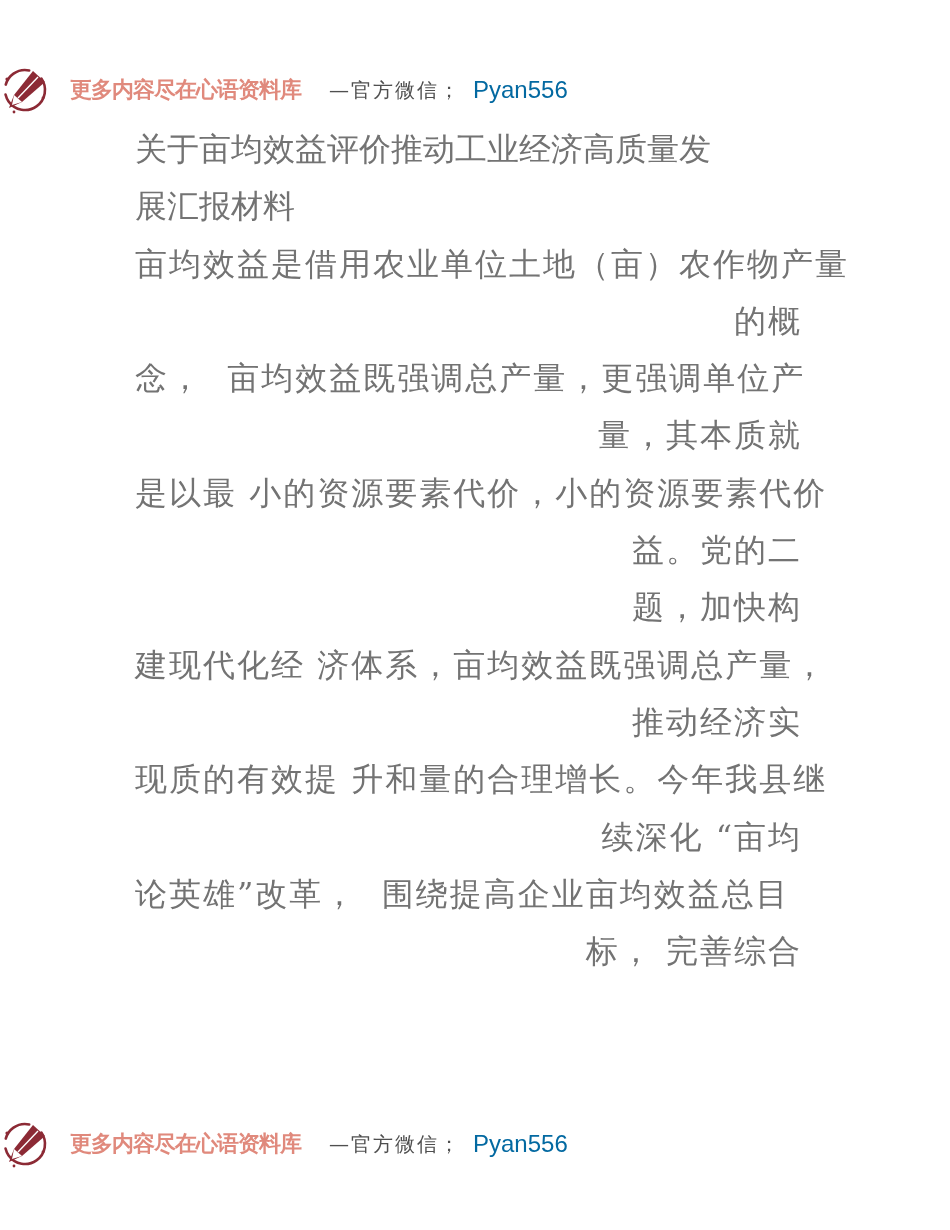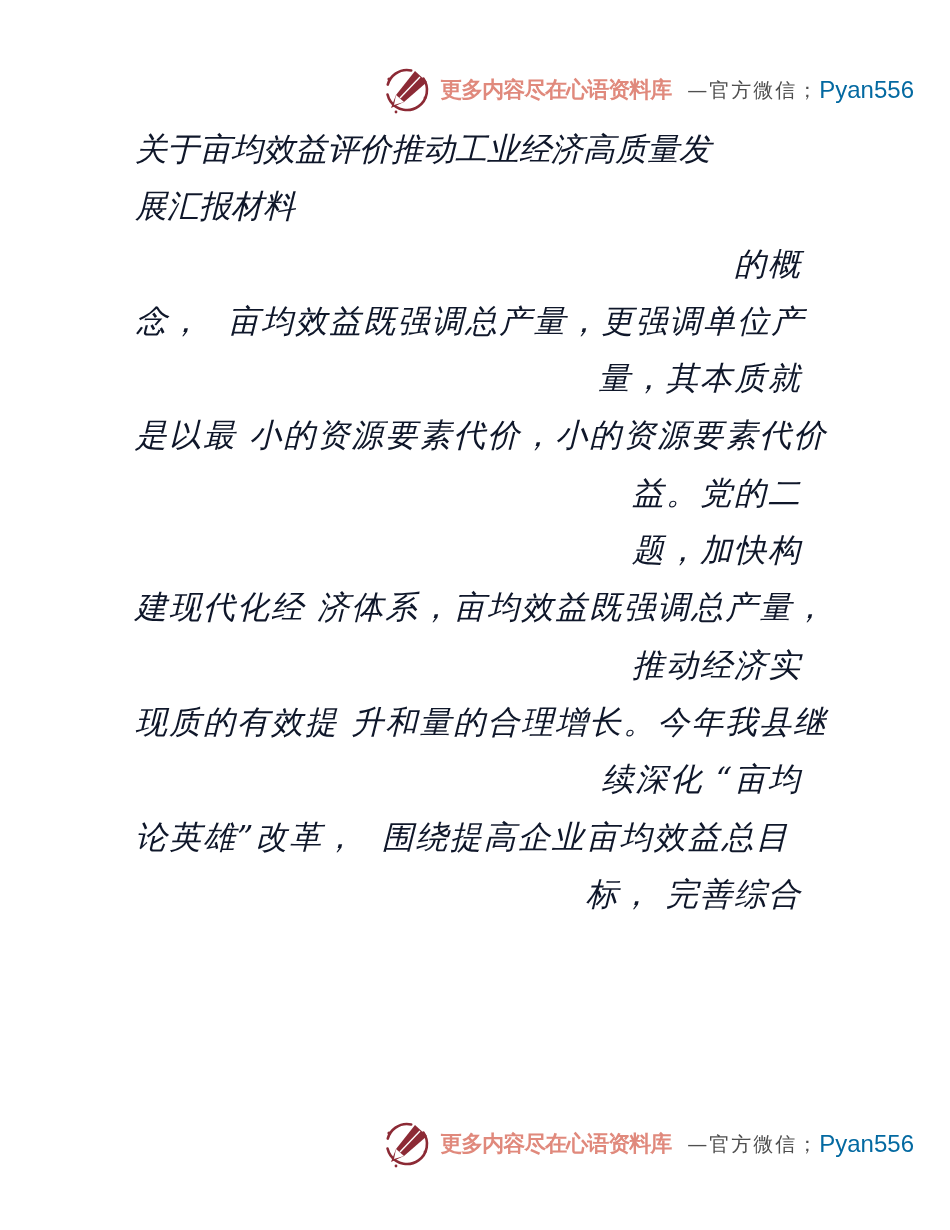--- a/index.html
+++ b/index.html
@@ -12,21 +12,22 @@
     font-family: "DejaVu Serif", serif;
   }
 
   
   .banner {
     position: absolute;
     left: 0;
     width: 914px;
     display: flex;
     align-items: center;
-    justify-content: flex-end;
+    justify-content: flex-start;
+    gap: 12px;
   }
   .banner.header { top: 62px; height: 56px; }
   .banner.footer { top: 1116px; height: 56px; }
   .logo {
     width: 50px;
     height: 50px;
     margin-right: 8px;
     flex: 0 0 auto;
   }
   .brand {
@@ -51,22 +52,21 @@
     font-family: "Liberation Sans", sans-serif;
     white-space: pre;
   }
 
   
   .text-block {
     position: absolute;
     top: 121px;
     left: 0;
     width: 802px;
-    color: #0f172a;
-    font-style: italic;
+    color: #737373;
   }
   .line {
     height: 57.3px;
     line-height: 57.3px;
     font-size: 32px;
     white-space: pre;
     letter-spacing: 2px;
   }
   .line.indent { padding-left: 135px; }
   .line.flush  { padding-left: 93px; text-align: right; }
@@ -88,20 +88,21 @@
       <circle cx="43" cy="33" r="1.4" fill="#8c2a35"></circle>
     </svg>
     <span class="brand">更多内容尽在心语资料库</span>
     <span class="wechat-label">—官方微信；</span>
     <span class="wechat-id">Pyan556</span>
   </div>
 
   <div class="text-block">
       <div class="line indent title-line">关于亩均效益评价推动工业经济高质量发</div>
       <div class="line indent title-line">展汇报材料</div>
+      <div class="line indent body-line">亩均效益是借用农业单位土地（亩）农作物产量</div>
       <div class="line flush body-line">的概</div>
       <div class="line indent body-line">念，  亩均效益既强调总产量，更强调单位产</div>
       <div class="line flush body-line">量，其本质就</div>
       <div class="line indent body-line">是以最 小的资源要素代价，小的资源要素代价</div>
       <div class="line flush body-line">益。党的二</div>
       <div class="line flush body-line">题，加快构</div>
       <div class="line indent body-line">建现代化经 济体系，亩均效益既强调总产量，</div>
       <div class="line flush body-line">推动经济实</div>
       <div class="line indent body-line">现质的有效提 升和量的合理增长。今年我县继</div>
       <div class="line flush body-line">续深化 “亩均</div>

